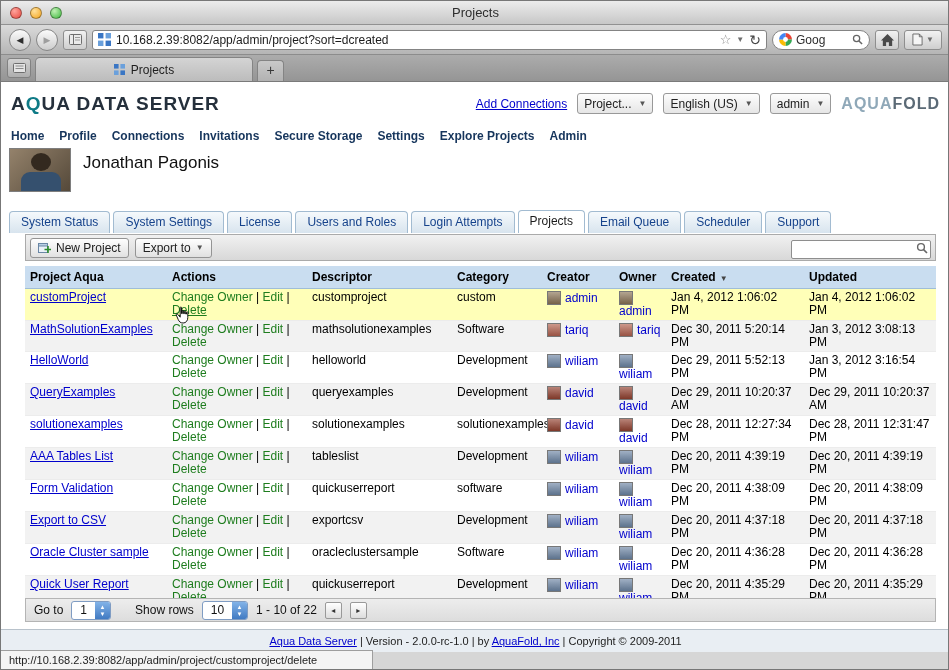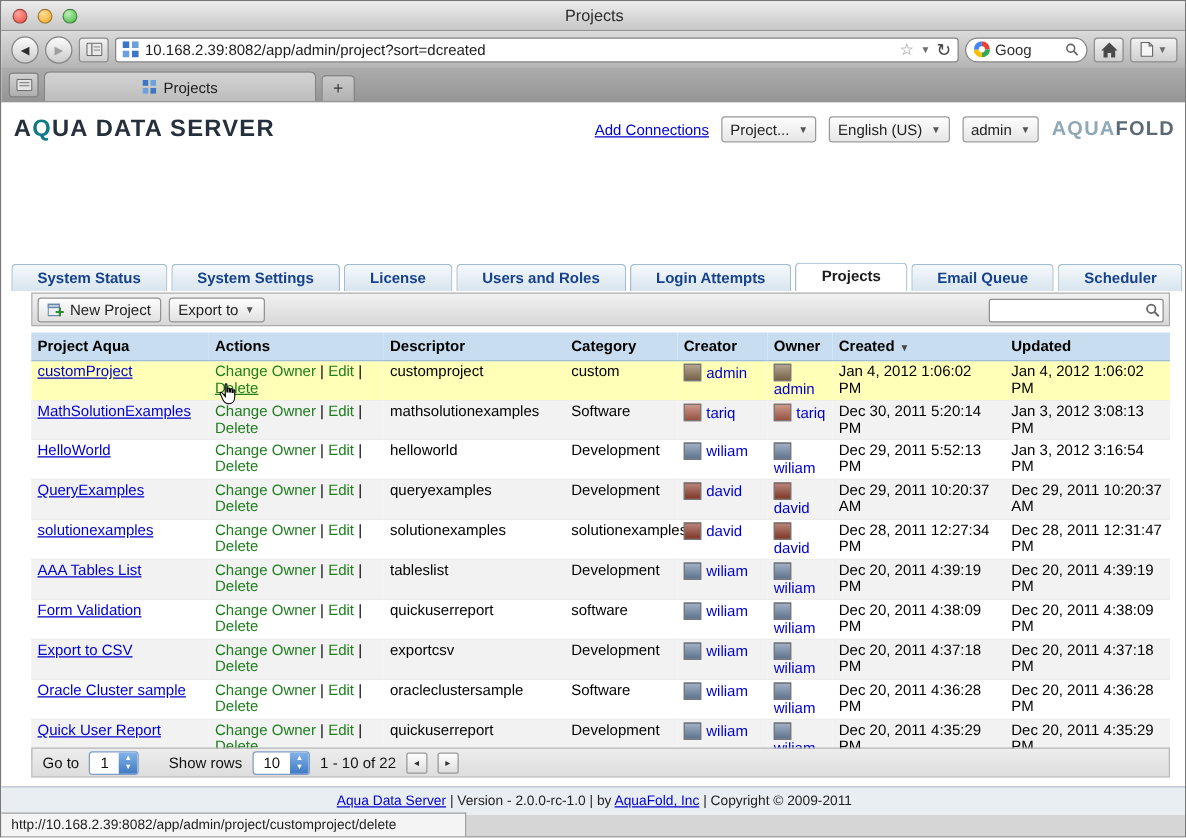--- a/index.html
+++ b/index.html
@@ -73,23 +73,23 @@
   .user-block { position:absolute; top:66px; left:8px; display:flex; gap:12px; }
   .avatar-photo { width:62px; height:44px; border:1px solid #7e7e7e;
     background:linear-gradient(135deg,#94826b,#55493a); position:relative; overflow:hidden; }
   .avatar-photo::before { content:""; position:absolute; left:21px; top:4px; width:20px; height:18px;
     border-radius:50%; background:#33291f; }
   .avatar-photo::after { content:""; position:absolute; left:11px; top:23px; width:40px; height:21px;
     border-radius:9px 9px 0 0; background:#35506e; }
   .user-name { font-size:17px; color:#101010; margin-top:5px; }
 
   .admin-tabs { position:absolute; top:128px; left:8px; display:flex; align-items:flex-end; gap:3px; height:23px; }
-  .atab { height:22px; padding:0 20px; line-height:21px;
+  .atab { height:22px; padding:0 11px; line-height:21px;
     background:linear-gradient(#f5f9fc,#d8e4ee); border:1px solid #a2bbd1; border-bottom:none;
-    border-radius:4px 4px 0 0; color:#15428b; font-weight:bold; font-size:12px; white-space:nowrap; }
+    border-radius:4px 4px 0 0; color:#15428b; font-weight:normal; font-size:12px; white-space:nowrap; }
   .atab.active { background:#fff; height:23px; color:#1b1b1b; }
 
   .action-bar { position:absolute; top:152px; left:24px; width:911px; height:27px;
     background:linear-gradient(#f1f1f1,#d8d8d8); border:1px solid #aaa;
     display:flex; align-items:center; padding:0 4px; gap:6px; }
   .tbtn { display:inline-flex; align-items:center; gap:5px; height:20px; padding:8px 7px;
     background:linear-gradient(#fefefe,#e1e1e1); border:1px solid #949494; border-radius:3px;
     font-size:12px; color:#222; }
   .search-wrap { position:absolute; right:4px; top:4px; width:140px; height:19px; }
   .search-input { width:140px; height:19px; border:1px solid #8e8e8e; border-radius:2px;
@@ -243,21 +243,35 @@
           <span>English (US)</span>
           <span class="caret2">▼</span>
         </span>
       <span class="select">
           <span>admin</span>
           <span class="caret2">▼</span>
         </span>
       <span class="aquafold"><span class="p1">AQUA</span><span class="p2">FOLD</span></span>
     </div>
 
-
+    <div class="nav-menu">
+      <a href="#">Home</a>
+      <a href="#">Profile</a>
+      <a href="#">Connections</a>
+      <a href="#">Invitations</a>
+      <a href="#">Secure Storage</a>
+      <a href="#">Settings</a>
+      <a href="#">Explore Projects</a>
+      <a href="#">Admin</a>
+    </div>
+
+    <div class="user-block">
+      <div class="avatar-photo"></div>
+      <div class="user-name">Jonathan Pagonis</div>
+    </div>
 
     <div class="admin-tabs">
       <span class="atab">System Status</span>
       <span class="atab">System Settings</span>
       <span class="atab">License</span>
       <span class="atab">Users and Roles</span>
       <span class="atab">Login Attempts</span>
       <span class="atab active">Projects</span>
       <span class="atab">Email Queue</span>
       <span class="atab">Scheduler</span>

